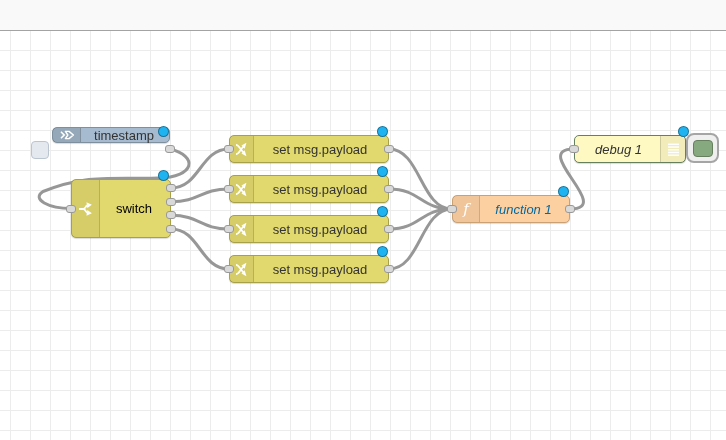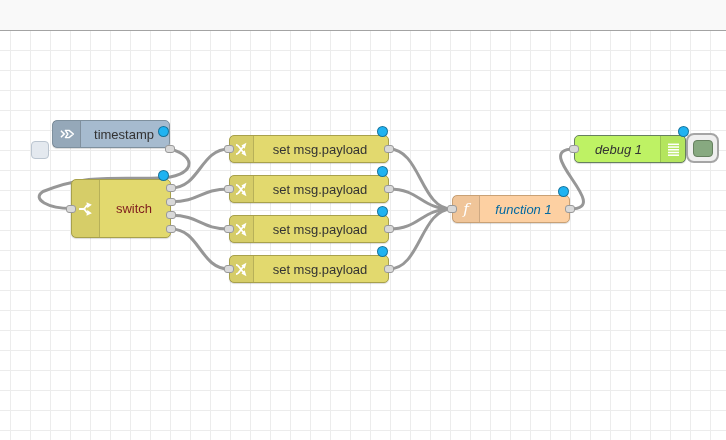--- a/index.html
+++ b/index.html
@@ -42,41 +42,41 @@
     <path d="M171,215.33333333333331 C200,215.33333333333331 200,229 229,229" class="wire" stroke="#979797"></path>
     <path d="M171,229 C200,229 200,269 229,269" class="wire" stroke="#979797"></path>
     <path d="M389,149 C420.5,149 420.5,209 452,209" class="wire" stroke="#979797"></path>
     <path d="M389,189 C420.5,189 420.5,209 452,209" class="wire" stroke="#979797"></path>
     <path d="M389,229 C420.5,229 420.5,209 452,209" class="wire" stroke="#979797"></path>
     <path d="M389,269 C420.5,269 420.5,209 452,209" class="wire" stroke="#979797"></path>
     <path d="M570,209 C615,209 529,149 574,149" class="wire" stroke="#979797"></path>
   </svg>
 <div class="node-layer">
     <div class="inject-btn" style="left: 31px; top: 141px;"></div>
-    <div class="node" style="left: 52px; top: 120px; width: 118px; height: 28px; background: rgb(166, 187, 207); border: 1px solid rgb(126, 144, 158);">
+    <div class="node" style="left: 52px; top: 127px; width: 118px; height: 16px; background: rgb(166, 187, 207); border: 1px solid rgb(126, 144, 158);">
       <div class="iconstrip side-left" style="width: 28px; background: rgba(0, 0, 0, 0.1);">
         <svg viewBox="0 0 20 20" width="16" height="16">
           <path d="M3 6.5 L6.5 10 L3 13.5" stroke="#fff" stroke-width="2" fill="none" stroke-linecap="round"></path>
           <path d="M8 5.5 L12.5 5.5 L18 10 L12.5 14.5 L8 14.5 L11 10 Z" fill="none" stroke="#fff" stroke-width="1.8" stroke-linejoin="round"></path>
         </svg>
       </div>
       <div class="node-label" style="left: 30px; right: 4px; color: rgb(51, 51, 51); font-style: normal;">timestamp</div>
     </div>
     <div class="port" style="left: 165px; top: 145px; background: rgb(217, 217, 217); border-color: rgb(153, 153, 153);"></div>
     <div class="badge" style="left: 157.5px; top: 125.5px; background: rgb(31, 179, 242);"></div>
     <div class="node" style="left: 71px; top: 179px; width: 100px; height: 59px; background: rgb(226, 217, 110); border: 1px solid rgb(168, 161, 75);">
       <div class="iconstrip side-left" style="width: 28px;">
         <svg viewBox="0 0 20 20" width="18" height="18">
           <path d="M2.5 10 H7 C9.5 10 9 7 11.5 6" fill="none" stroke="#fff" stroke-width="2"></path>
           <path d="M2.5 10 H7 C9.5 10 9 13 11.5 14" fill="none" stroke="#fff" stroke-width="2"></path>
           <polygon points="10.5,2.6 16.5,5.2 11.5,8.8" fill="#fff"></polygon>
           <polygon points="10.5,17.4 16.5,14.8 11.5,11.2" fill="#fff"></polygon>
         </svg>
       </div>
-      <div class="node-label" style="left: 30px; right: 4px; color: #7f1d1d; font-style: normal;">switch</div>
+      <div class="node-label" style="left: 30px; right: 4px; color: #000000; font-style: normal;">switch</div>
     </div>
     <div class="port" style="left: 66px; top: 204.5px; background: rgb(217, 217, 217); border-color: rgb(153, 153, 153);"></div>
     <div class="port" style="left: 166px; top: 184px; background: rgb(217, 217, 217); border-color: rgb(153, 153, 153);"></div>
     <div class="port" style="left: 166px; top: 197.667px; background: rgb(217, 217, 217); border-color: rgb(153, 153, 153);"></div>
     <div class="port" style="left: 166px; top: 211.333px; background: rgb(217, 217, 217); border-color: rgb(153, 153, 153);"></div>
     <div class="port" style="left: 166px; top: 225px; background: rgb(217, 217, 217); border-color: rgb(153, 153, 153);"></div>
     <div class="badge" style="left: 157.5px; top: 169.5px; background: rgb(31, 179, 242);"></div>
     <div class="node" style="left: 229px; top: 135px; width: 160px; height: 28px; background: rgb(226, 217, 110); border: 1px solid rgb(168, 161, 75);">
       <div class="iconstrip side-left" style="width: 24px;">
         <svg viewBox="0 0 20 20" width="17" height="17">
@@ -140,21 +140,21 @@
         </svg>
       </div>
       <div class="node-label" style="left: 29px; right: 4px; color: #0369a1; font-style: italic;">function 1</div>
     </div>
     <div class="port" style="left: 447px; top: 205px; background: rgb(217, 217, 217); border-color: rgb(153, 153, 153);"></div>
     <div class="port" style="left: 565px; top: 205px; background: rgb(217, 217, 217); border-color: rgb(153, 153, 153);"></div>
     <div class="badge" style="left: 557.5px; top: 185.5px; background: rgb(31, 179, 242);"></div>
     <div class="dbg-btn" style="left: 686px; top: 133px;">
       <div class="dbg-btn-inner" style="background: rgb(135, 169, 128); border: 1px solid rgb(102, 128, 95);"></div>
     </div>
-    <div class="node" style="left: 574px; top: 135px; width: 112px; height: 28px; background: #bef264; border: 1px solid rgb(102, 128, 95);">
+    <div class="node" style="left: 574px; top: 135px; width: 112px; height: 28px; background: #fef9c3; border: 1px solid rgb(102, 128, 95);">
       <div class="iconstrip side-right" style="width: 25px;">
         <svg viewBox="0 0 20 20" width="17" height="17">
           <rect x="3.5" y="3" width="13" height="1.8" fill="#fff"></rect>
           <rect x="3.5" y="6.2" width="13" height="1.8" fill="#fff"></rect>
           <rect x="3.5" y="9.4" width="13" height="1.8" fill="#fff"></rect>
           <rect x="3.5" y="12.6" width="13" height="1.8" fill="#fff"></rect>
           <rect x="3.5" y="15.8" width="13" height="1.8" fill="#fff"></rect>
         </svg>
       </div>
       <div class="node-label" style="left: 4px; right: 27px; color: rgb(51, 51, 51); font-style: italic;">debug 1</div>

